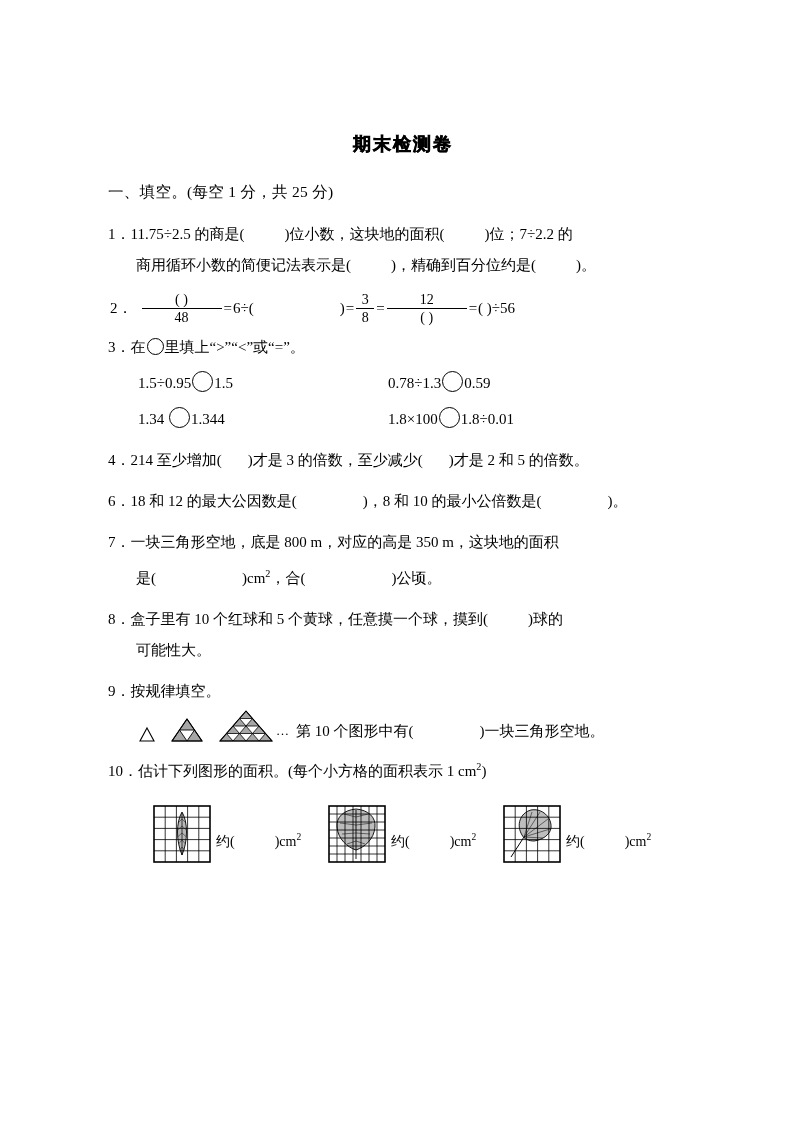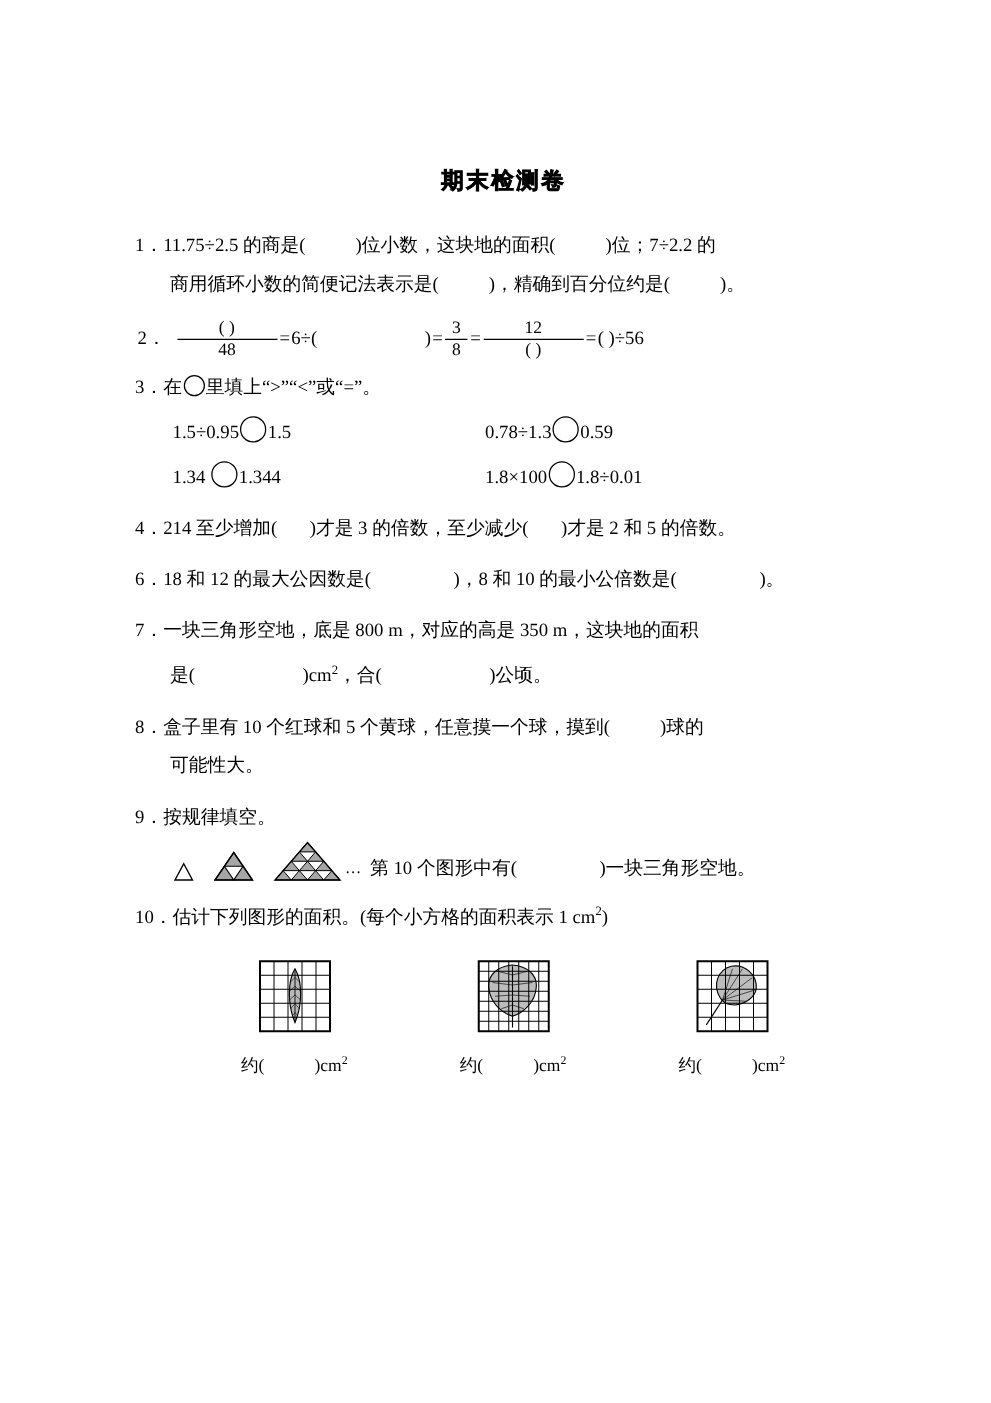--- a/index.html
+++ b/index.html
@@ -145,41 +145,42 @@
   
   .fig-row {
     display: flex;
     padding-left: 40px;
     margin-top: 14px;
     gap: 0;
   }
   .fig-cell {
     width: 175px;
     display: flex;
-    flex-direction: column;
+    flex-direction: row;
     align-items: center;
   }
   .fig-cell svg { display: block; }
   .fig-cap {
     font-size: 14px;
     margin-top: 14px;
     white-space: nowrap;
   }
   sup { font-size: 0.68em; vertical-align: super; }
 
   .nowrap { white-space: nowrap; }
 </style>
 </head>
 <body>
 
 <div class="page">
   <div class="content">
 
     <div class="paper-title">期末检测卷</div>
 
+    <div class="section-head">一、填空。(每空 1 分，共 25 分)</div>
 
     <div class="q">
       <span class="q-num">1．</span><span class="q-body">11.75÷2.5 的商是(</span><span class="blank-m"></span><span>)位小数，这块地的面积(</span><span class="blank-m"></span><span>)位；7÷2.2 的</span>
       <span class="indent"><span>商用循环小数的简便记法表示是(</span><span class="blank-m"></span><span>)，精确到百分位约是(</span><span class="blank-m"></span><span>)。</span></span>
     </div>
 
     <div class="q" style="margin-bottom:4px;">
       <div class="eq2">
         <span class="lead">2．</span>
         <span class="frac wide">

